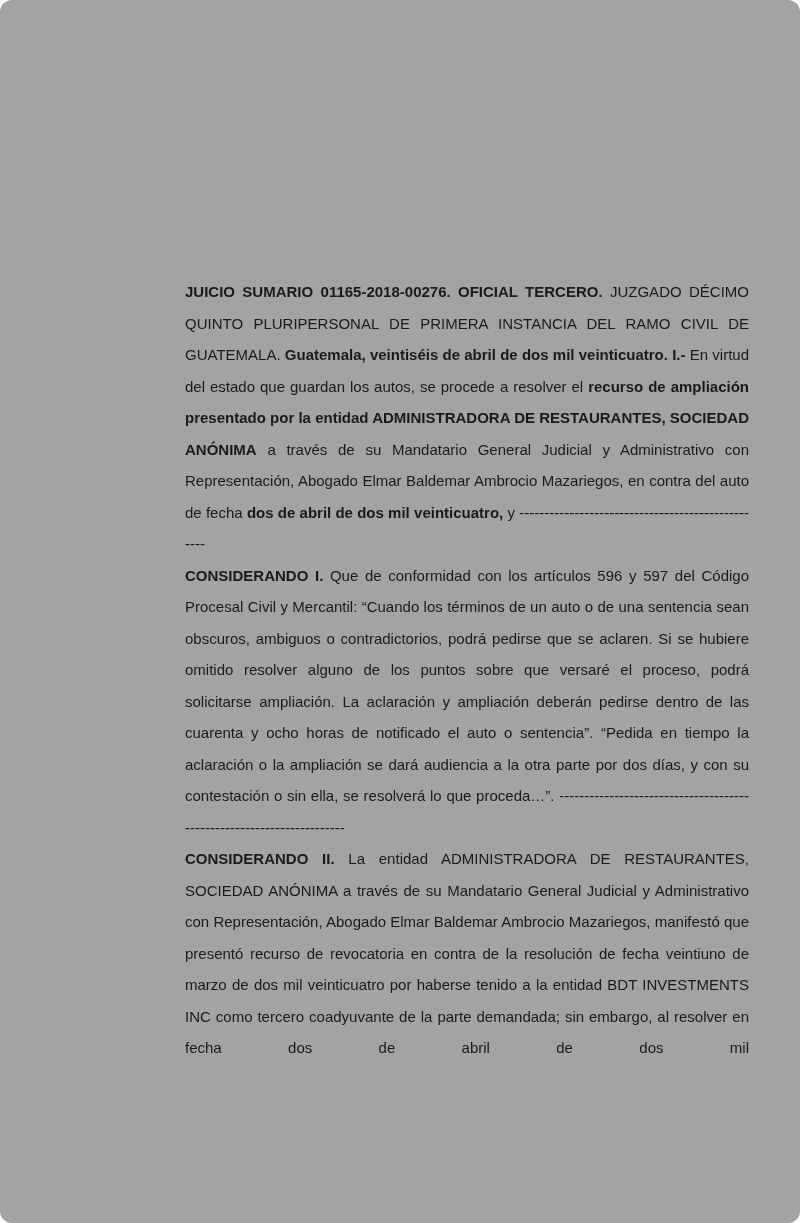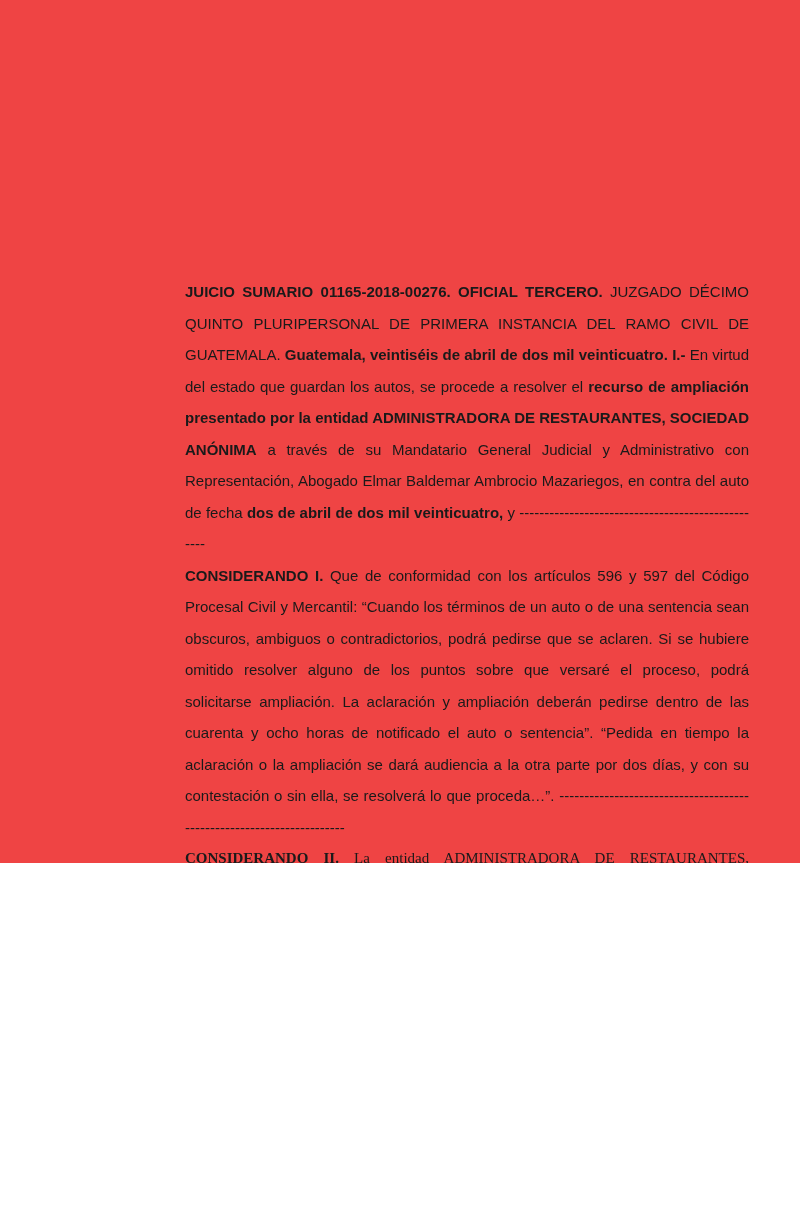--- a/index.html
+++ b/index.html
@@ -3,23 +3,24 @@
 <meta charset="utf-8">
 <style>
   html, body {
     margin: 0;
     padding: 0;
     background: #ffffff;
   }
   .page {
     position: relative;
     width: 800px;
-    height: 863px;
-    background: #ef4444;
+    height: 1223px;
+    background: #a3a3a3;
     overflow: hidden;
+    border-radius: 12px;
   }
   .doc {
     position: absolute;
     left: 185px;
     top: 276px;
     width: 564px;
     font-family: "Liberation Sans", "DejaVu Sans", sans-serif;
     font-size: 15px;
     line-height: 31.5px;
     color: #1a1a1a;
@@ -27,21 +28,20 @@
     -webkit-font-smoothing: antialiased;
   }
   .para {
     margin: 0;
     padding: 0;
     text-align: justify;
     word-break: normal;
   }
   .para.justify-last {
     text-align-last: justify;
-    font-family: Liberation Serif, serif;
   }
   .seg { font-weight: normal; }
   .seg.b { font-weight: bold; }
 </style>
 </head>
 <body>
 
 <div class="page">
   <div class="doc" id="doc">
       <p class="para"><span class="seg b">JUICIO SUMARIO 01165-2018-00276. OFICIAL TERCERO.</span><span class="seg"> JUZGADO DÉCIMO QUINTO PLURIPERSONAL DE PRIMERA INSTANCIA DEL RAMO CIVIL DE GUATEMALA. </span><span class="seg b">Guatemala, veintiséis de abril de dos mil veinticuatro. I.-</span><span class="seg"> En virtud del estado que guardan los autos, se procede a resolver el </span><span class="seg b">recurso de ampliación presentado por la entidad ADMINISTRADORA DE RESTAURANTES, SOCIEDAD ANÓNIMA</span><span class="seg"> a través de su Mandatario General Judicial y Administrativo con Representación, Abogado Elmar Baldemar Ambrocio Mazariegos, en contra del auto de fecha </span><span class="seg b">dos de abril de dos mil veinticuatro,</span><span class="seg"> y --------------------------------------------------</span></p>

